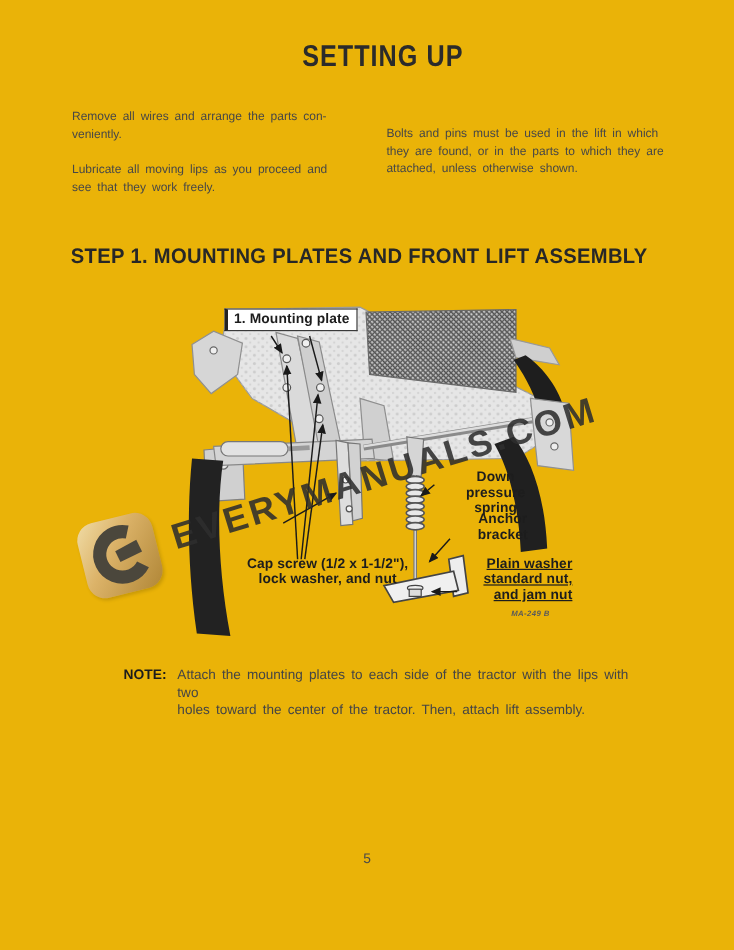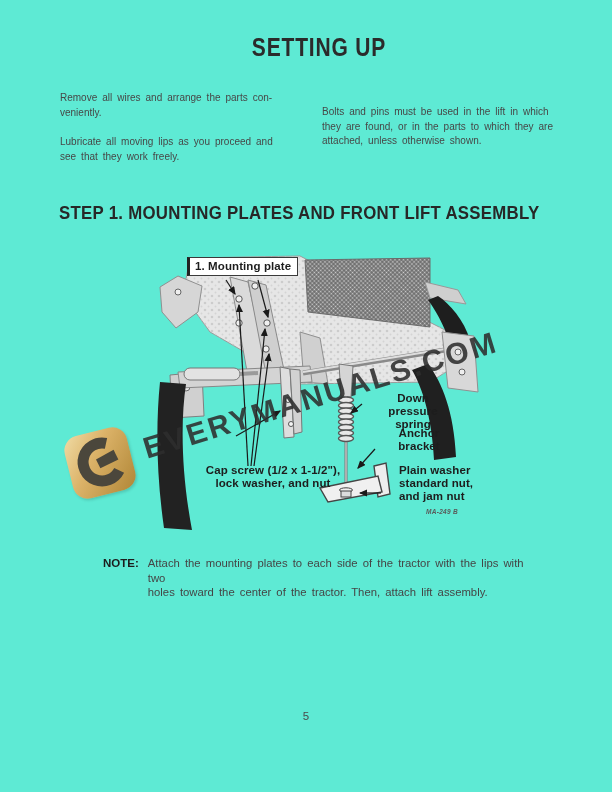--- a/index.html
+++ b/index.html
@@ -1,18 +1,18 @@
 <!DOCTYPE html>
 <html><head>
 <meta charset="utf-8">
 <style>
   html,body{margin:0;padding:0;background:#888;}
   #page{
     position:relative;width:612px;height:792px;margin:0 auto;
-    background:#5eead4;overflow:hidden;
+    background:#eab308;overflow:hidden;
     font-family:"Liberation Sans","DejaVu Sans",sans-serif;
     color:#454545;
   }
   
   #title-wrap{position:absolute;top:33px;left:0;right:0;text-align:center;}
   #title-wrap .t{
     display:inline-block;margin-left:26px;
     font-size:25px;font-weight:800;letter-spacing:1px;color:#2b2b2b;
     transform:scaleX(0.84);transform-origin:center;
     white-space:nowrap;
@@ -34,21 +34,21 @@
     color:#1d1d1d;white-space:pre-line;letter-spacing:0.1px;margin-left:15px;
   }
   #lbl-mounting{
     left:74px;top:5px;background:#ffffff;border:1px solid #3a3a3a;
     border-left:3px solid #222;padding:2px 6px 2px 5px;white-space:nowrap;
   }
   #lbl-lift{left:119px;top:176px;padding-left:16px;text-indent:-16px;width:90px;}
   #lbl-spring{left:258px;top:140px;width:84px;text-align:center;}
   #lbl-anchor{left:278px;top:175px;width:56px;text-align:center;}
   #lbl-capscrew{left:90px;top:212px;width:140px;text-align:center;}
-  #lbl-washer{left:286px;top:212px;width:78px;text-align:left;}
+  #lbl-washer{left:286px;top:212px;width:78px;text-align:right;text-decoration:underline;}
   #fig-num{
     position:absolute;left:328px;top:256px;font-size:6.5px;font-style:italic;
     font-weight:700;color:#5a5a5a;letter-spacing:0.3px;
   }
   
   #watermark{position:absolute;inset:0;pointer-events:none;}
   #wm-logo{
     position:absolute;left:68px;top:431px;width:64px;height:64px;border-radius:15px;
     background:linear-gradient(130deg,#f0dca6 0%,#dcb369 40%,#b08636 100%);
     transform:rotate(-14deg);

